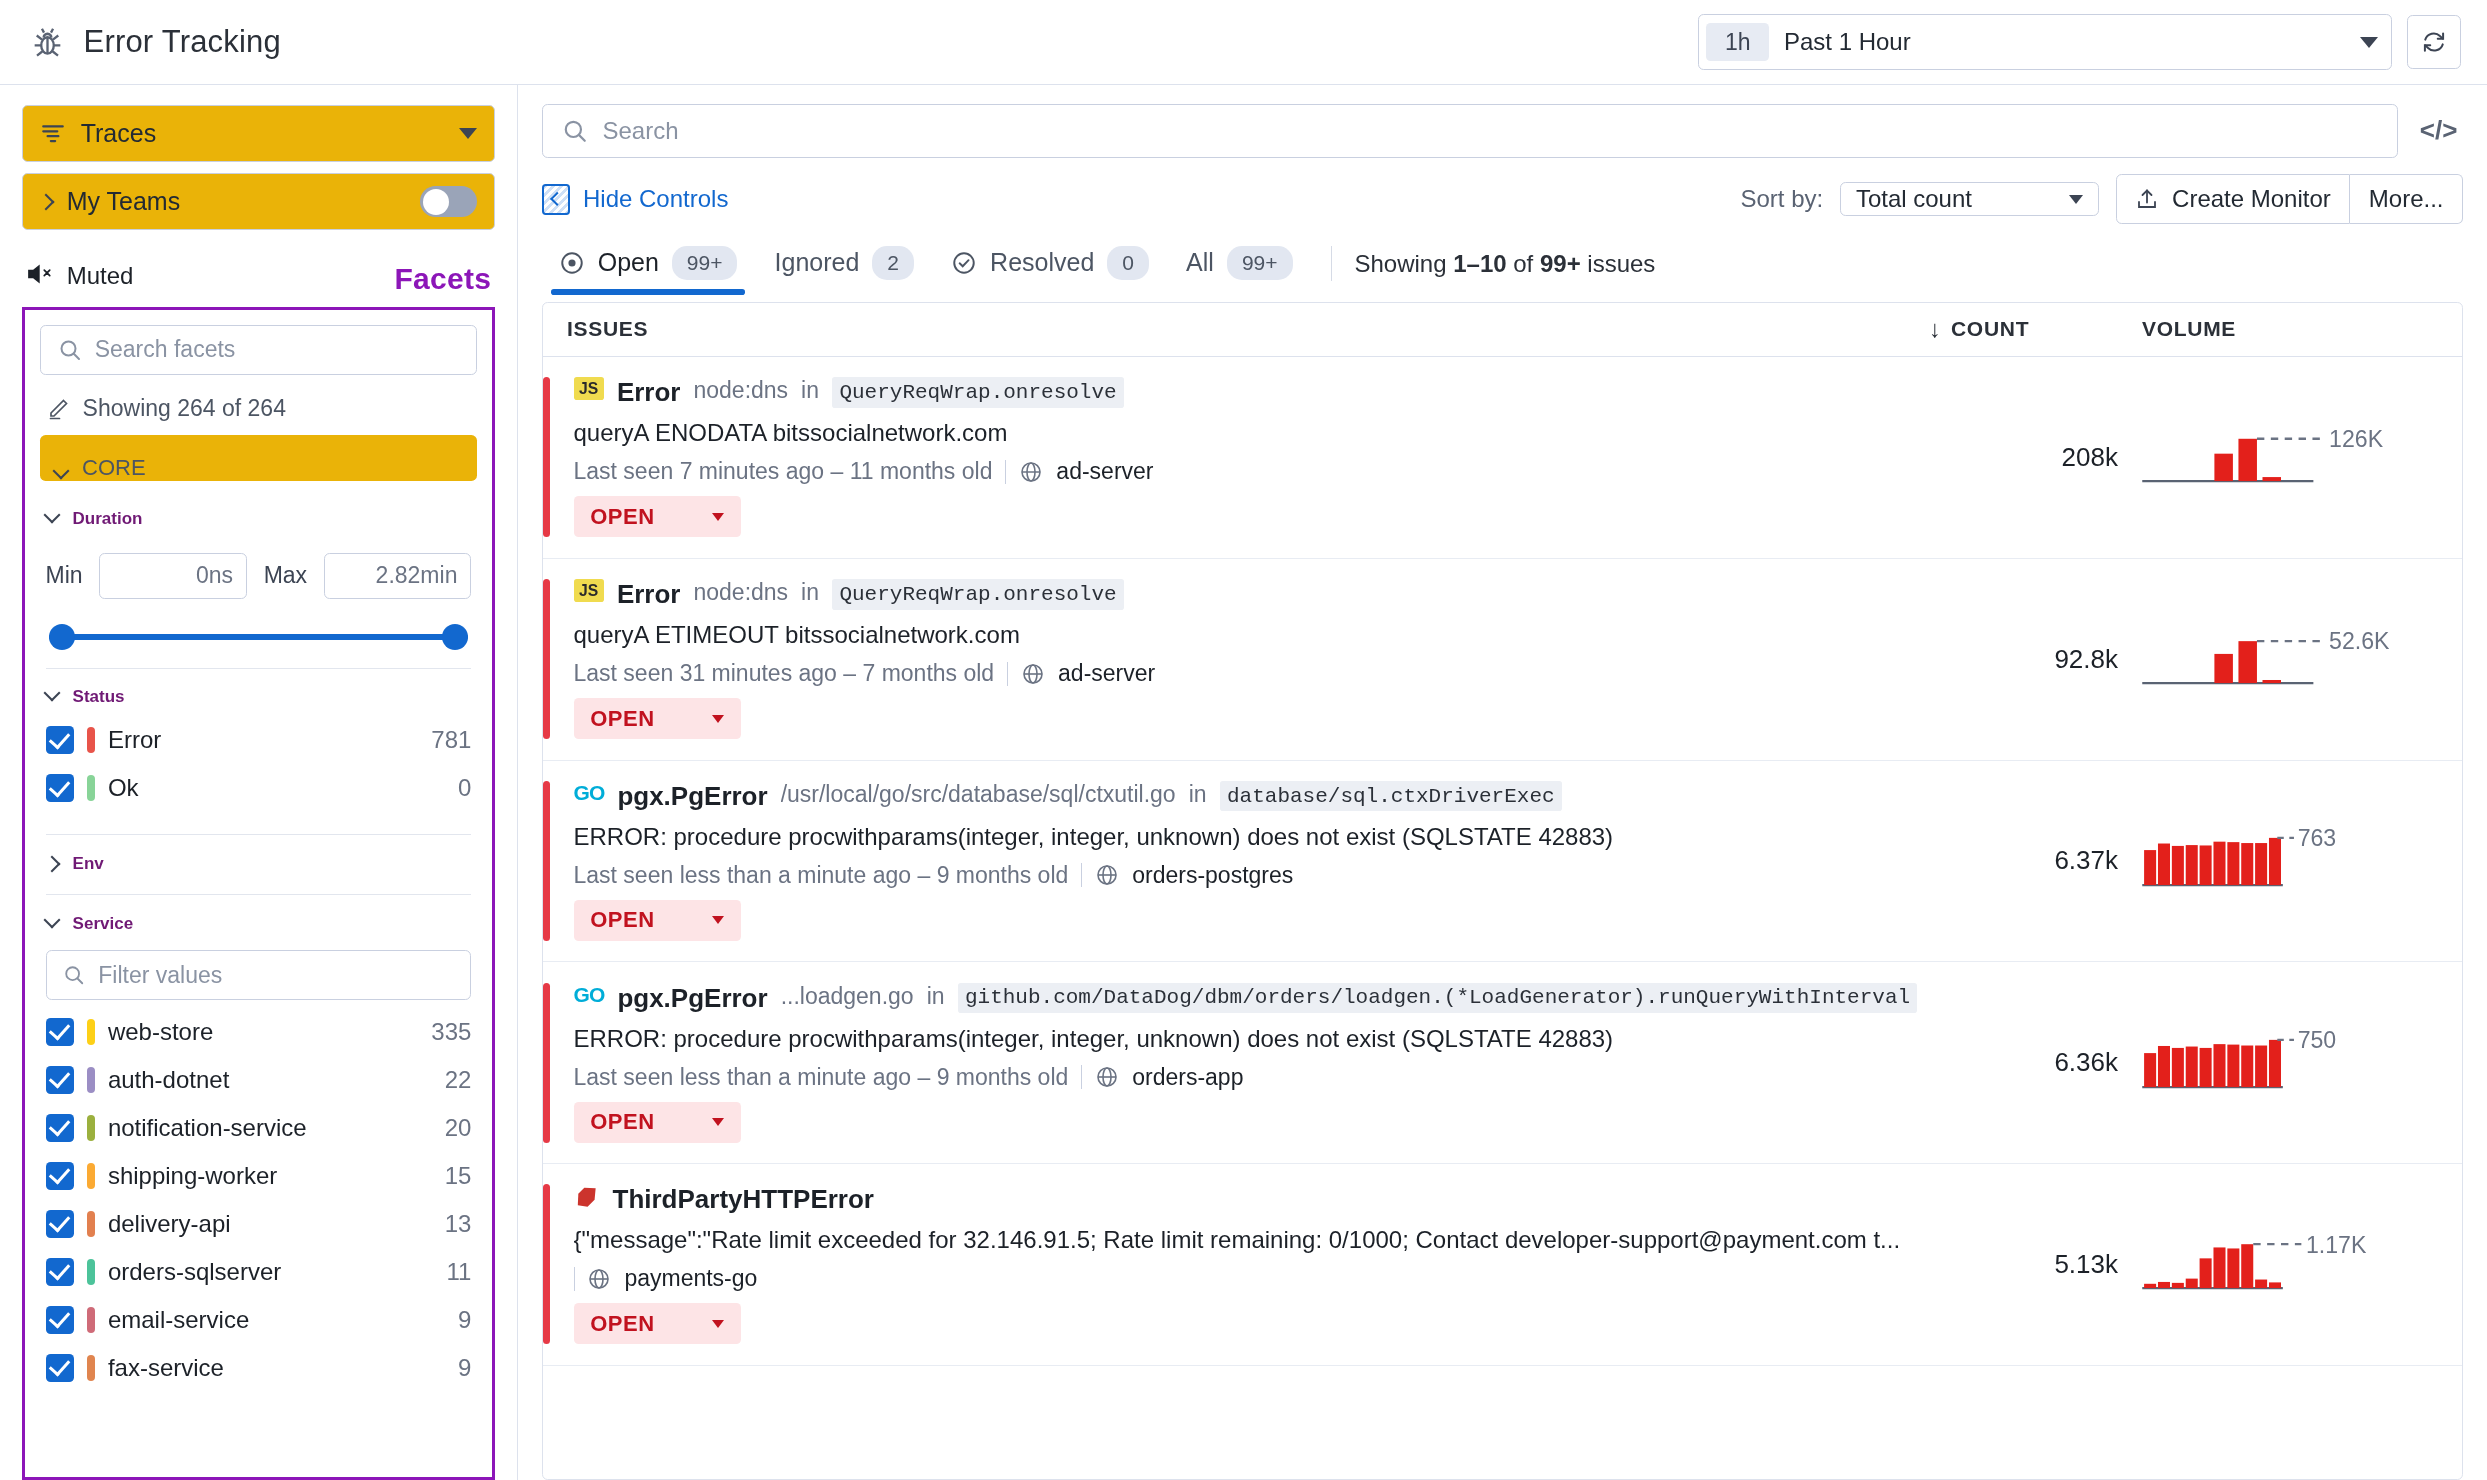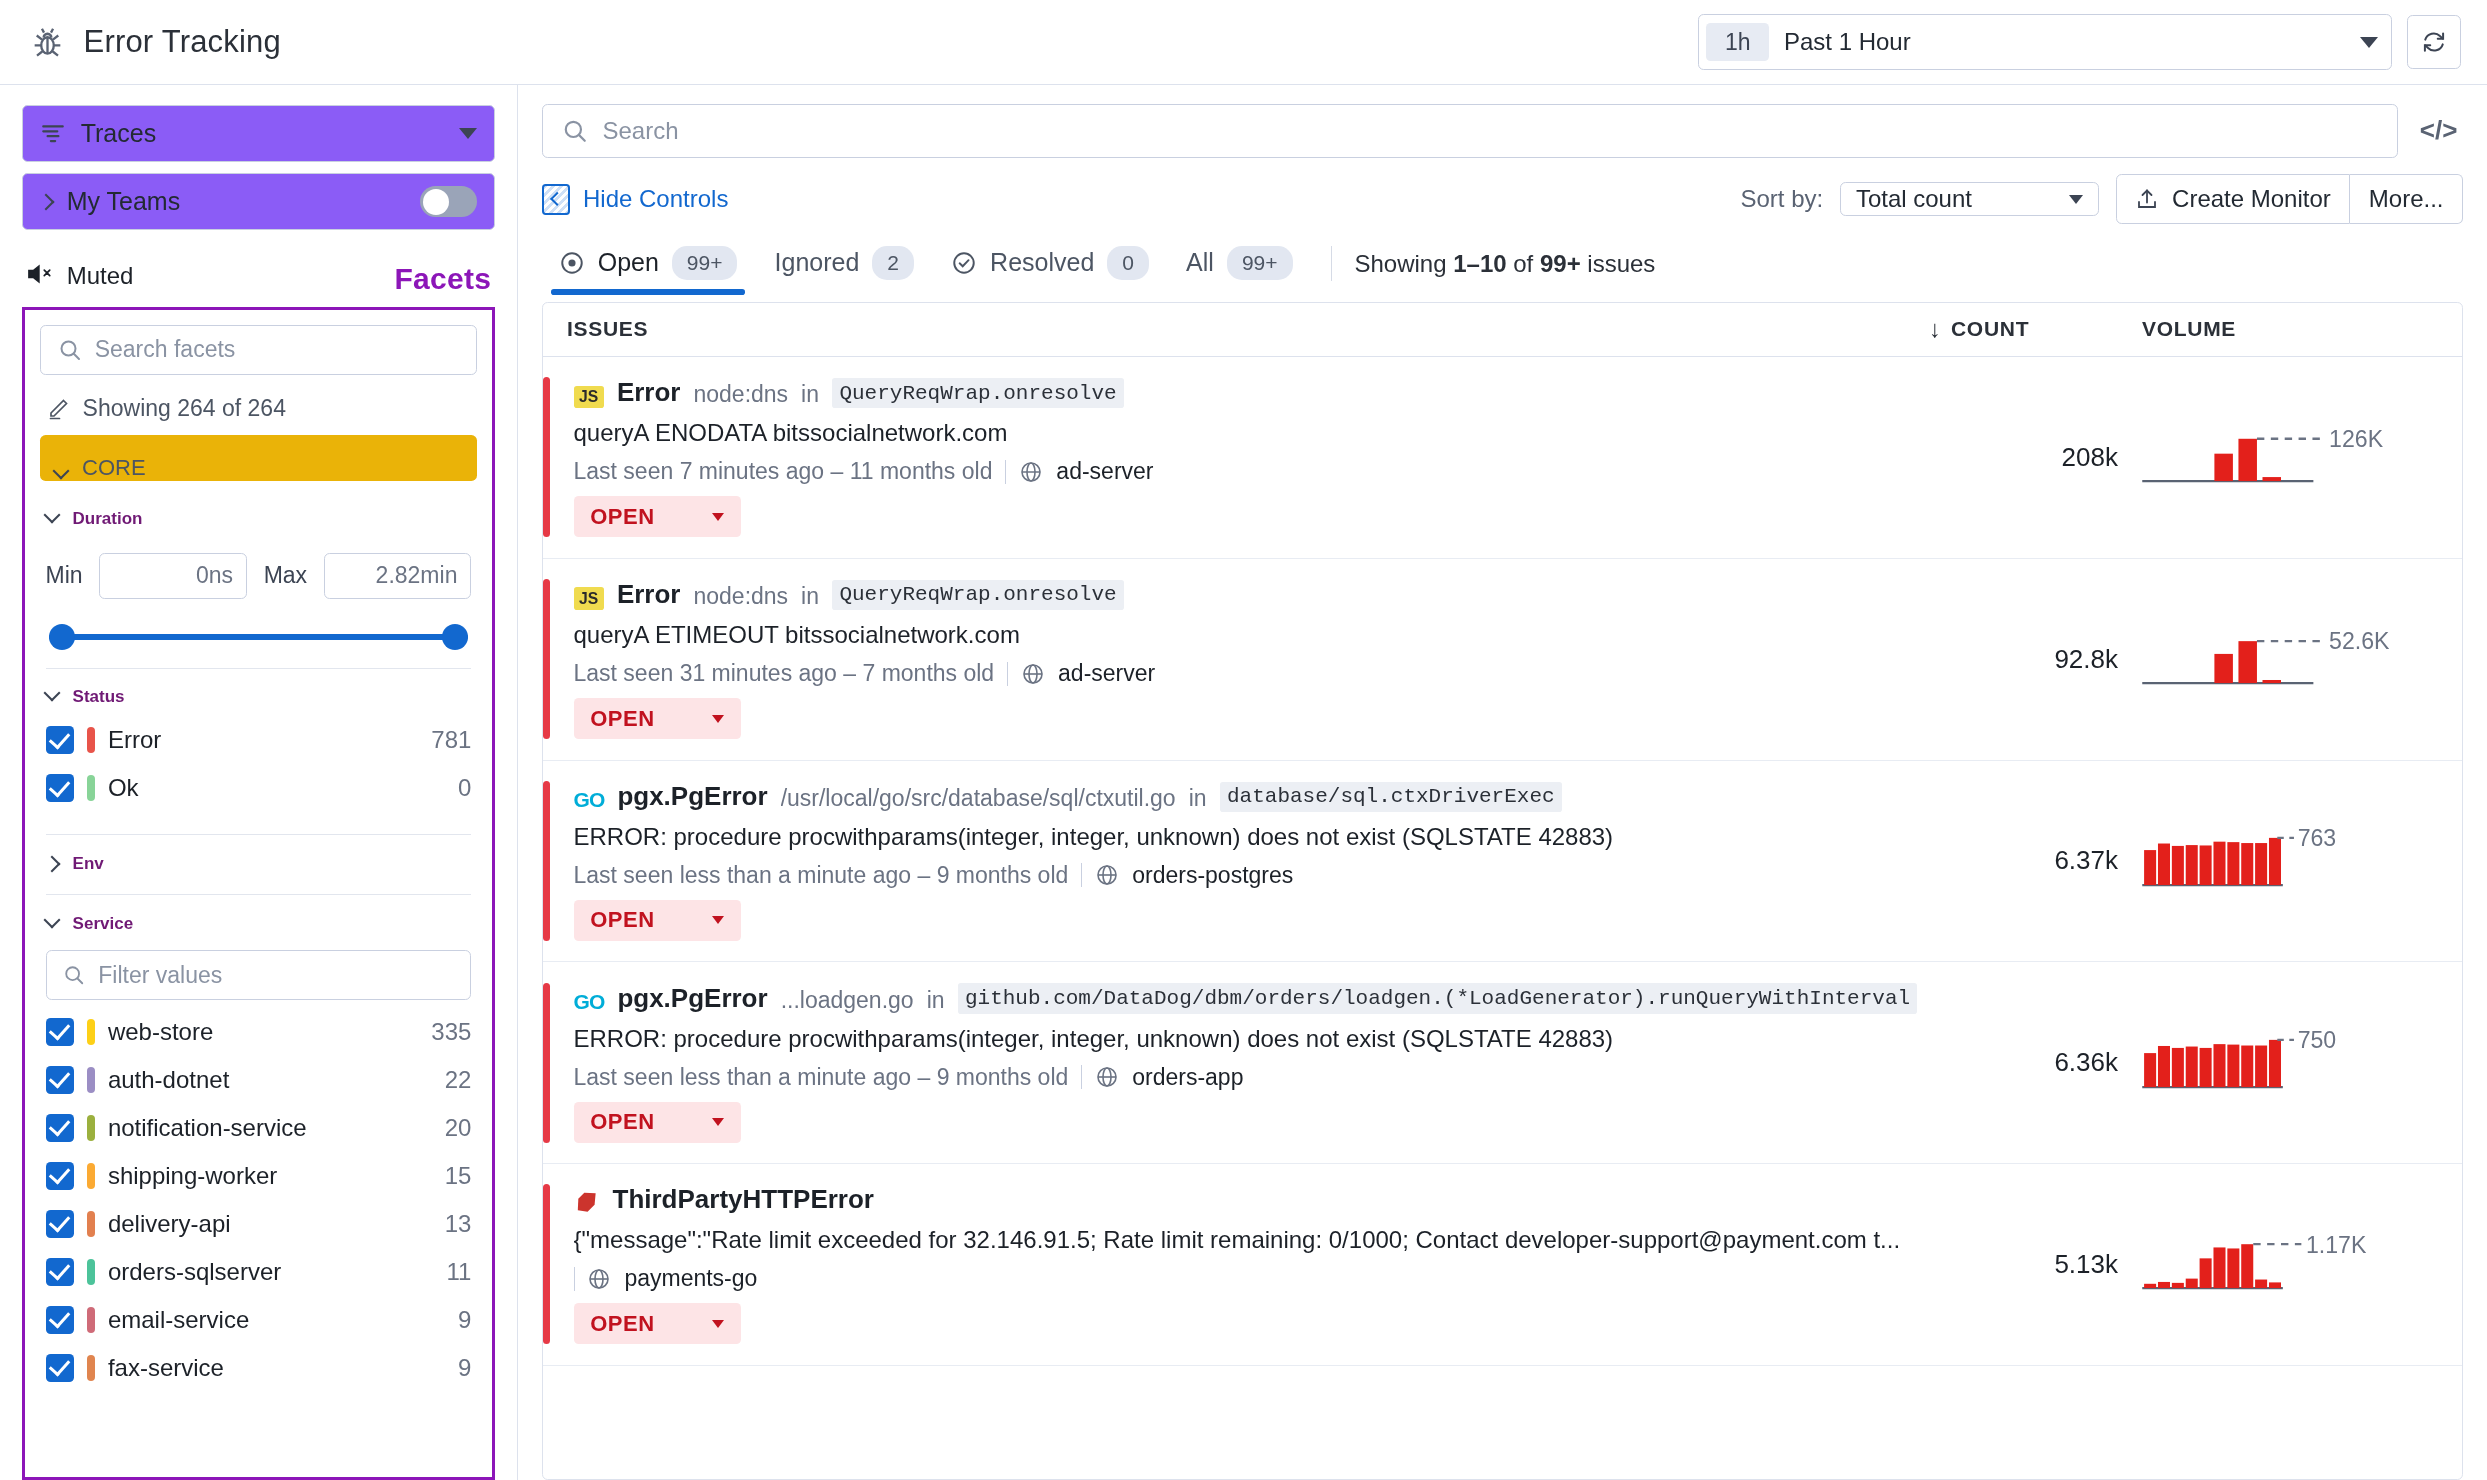--- a/index.html
+++ b/index.html
@@ -54,21 +54,21 @@
     width: 518px; min-width: 518px;
     border-right: 0.9px solid #dde2ed;
     padding: 20.4px 22px 0 22px;
     display: flex; flex-direction: column;
     background: #fff;
     overflow: hidden;
   }
   .select-box {
     height: 57px; border: 0.9px solid #c9d0e0; border-radius: 5.6px;
     display: flex; align-items: center; padding: 0 16.7px; gap: 15px;
-    background: #8b5cf6; margin-bottom: 11px;
+    background: #eab308; margin-bottom: 11px;
   }
   .select-box .lbl { font-size: 25px; color: #232a33; }
   .select-box .right { margin-left: auto; display: flex; align-items: center; }
   .toggle {
     width: 57px; height: 31px; border-radius: 15.7px; background: #9aa4b8;
     position: relative;
   }
   .toggle::after {
     content: ""; position: absolute; top: 2.8px; left: 2.8px;
     width: 26px; height: 26px; border-radius: 50%; background: #fff;
@@ -176,21 +176,21 @@
   .th-issues { flex: 1; }
   .th-count { width: 213px; display: flex; align-items: center; gap: 9.3px; }
   .th-volume { width: 296px; }
 
   .row {
     display: flex; border-bottom: 0.9px solid #e8ecf3; padding: 20.4px 24px 20.4px 0;
     min-height: 0;
   }
   .row-bar { width: 6.5px; min-width: 6.5px; background: #e63946; border-radius: 3.7px; margin-right: 24px; }
   .row-main { flex: 1; min-width: 0; display: flex; flex-direction: column; gap: 11px; }
-  .row-title { display: flex; align-items: flex-end; gap: 13px; flex-wrap: nowrap; }
+  .row-title { display: flex; align-items: flex-start; gap: 13px; flex-wrap: nowrap; }
   .lang-badge {
     font-size: 15.7px; font-weight: 700; padding: 2.8px 5.6px; border-radius: 2.8px;
     background: #f0db4f; color: #2b2b2b; line-height: 1.1;
   }
   .lang-go { color: #00add8; font-size: 21px; font-weight: 700; letter-spacing: -0.9px; }
   .lang-ruby { color: #cc342d; font-size: 24px; }
   .err-type { font-size: 26px; font-weight: 700; color: #1c2128; }
   .err-file { font-size: 23px; color: #6b7383; white-space: nowrap; overflow: hidden; text-overflow: ellipsis; }
   .err-in { font-size: 23px; color: #6b7383; }
   .err-fn {

